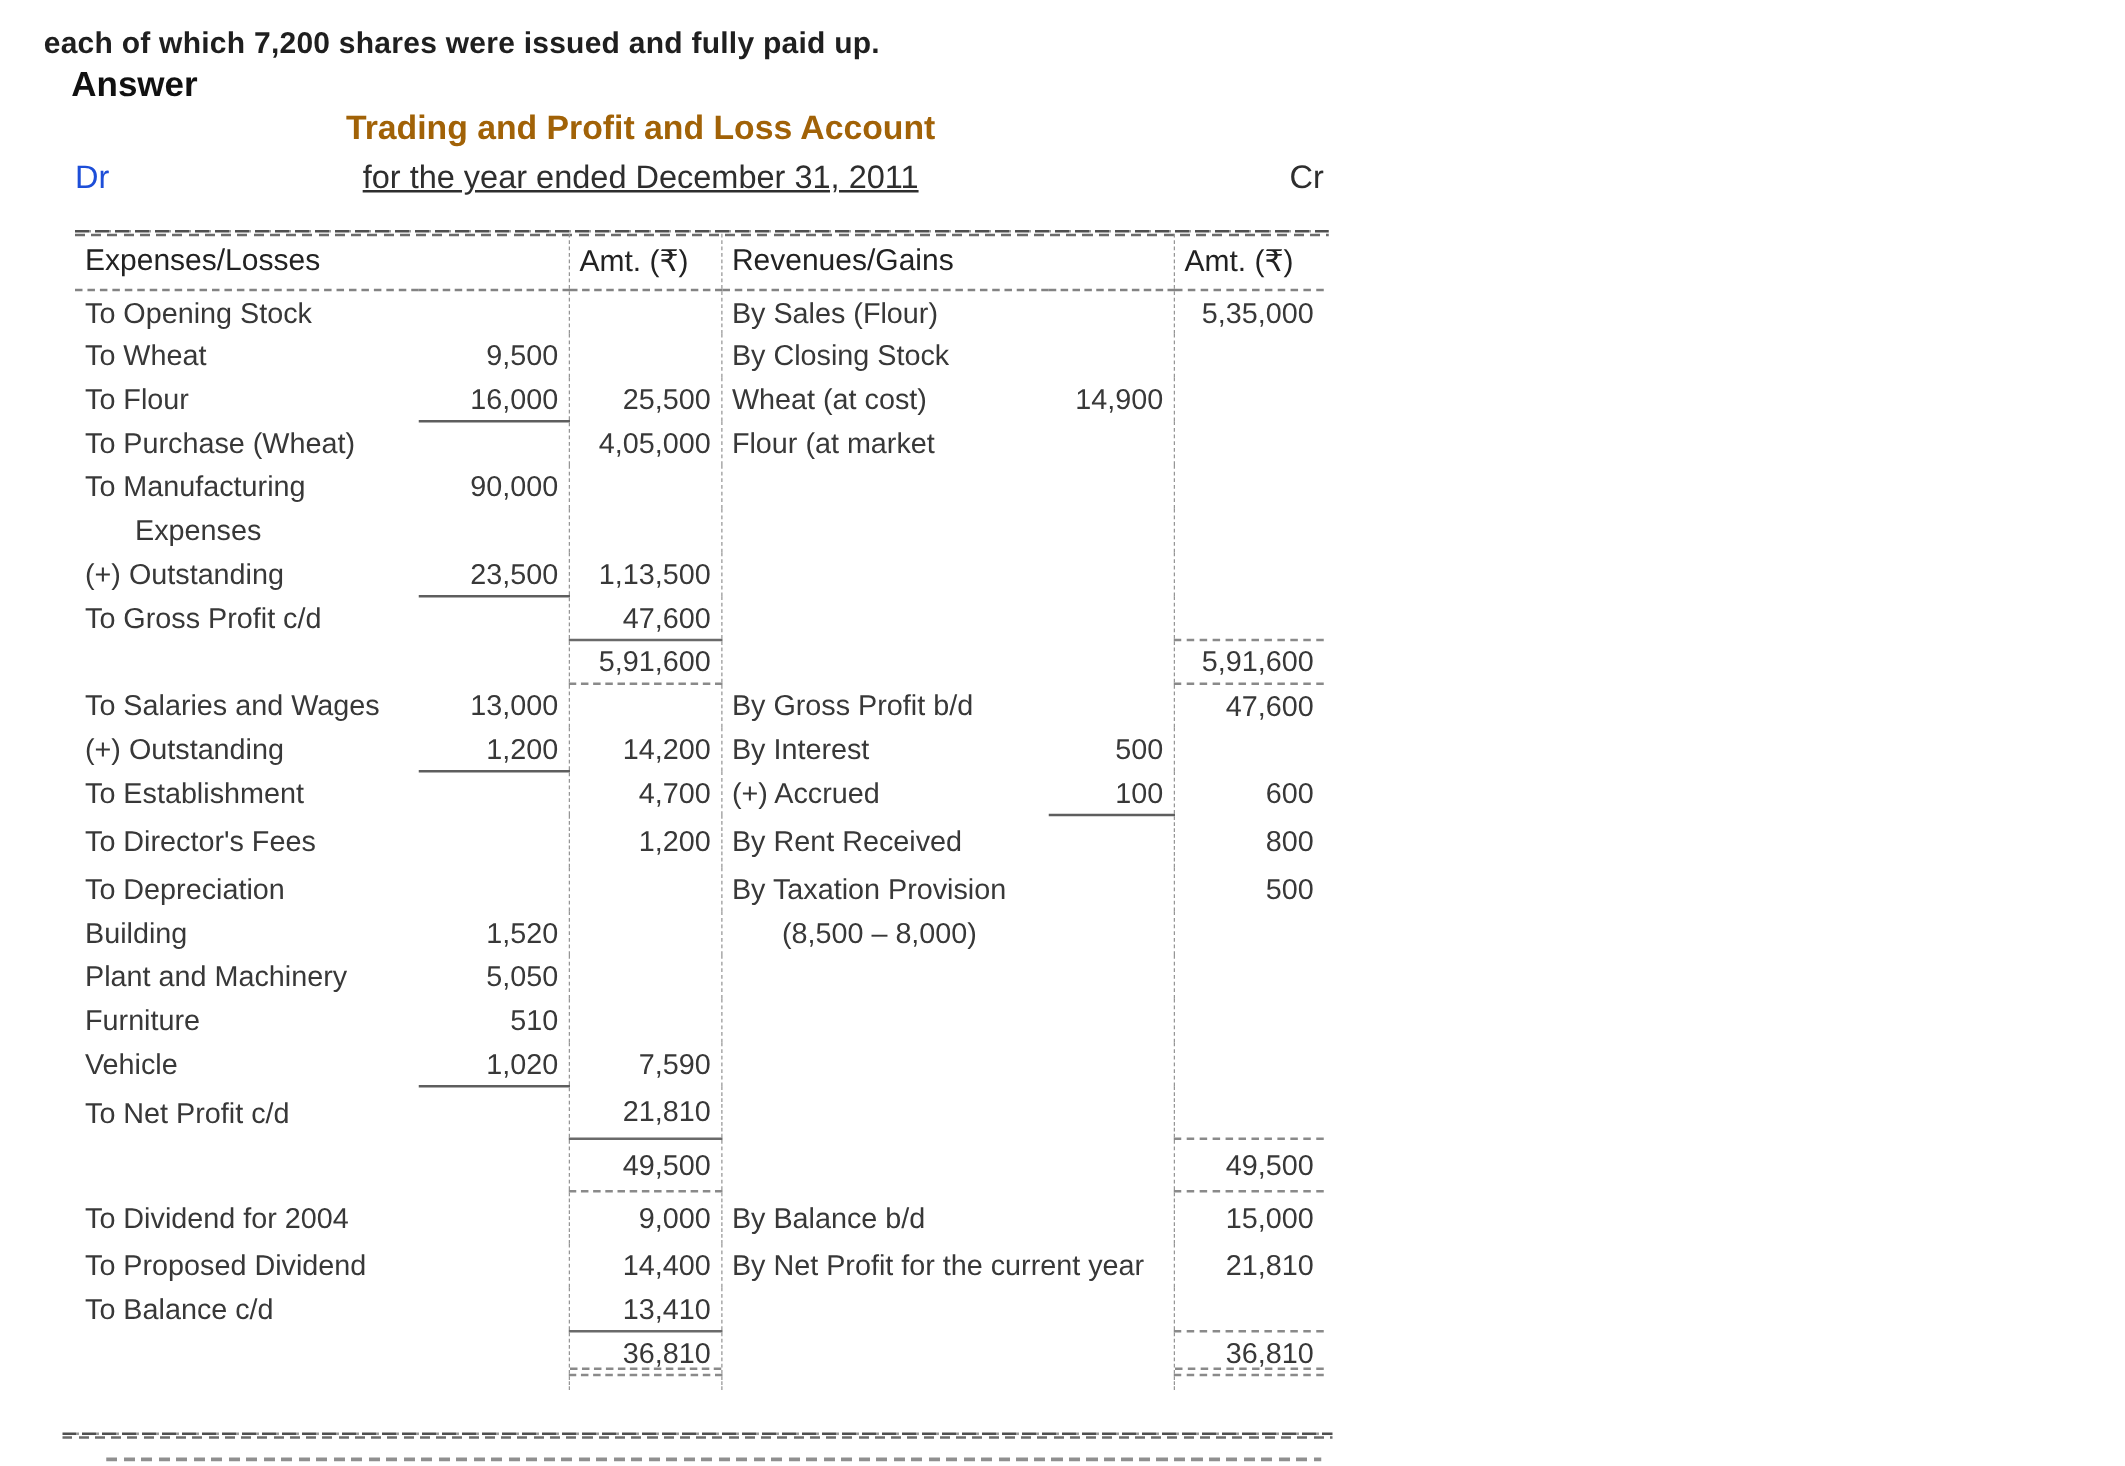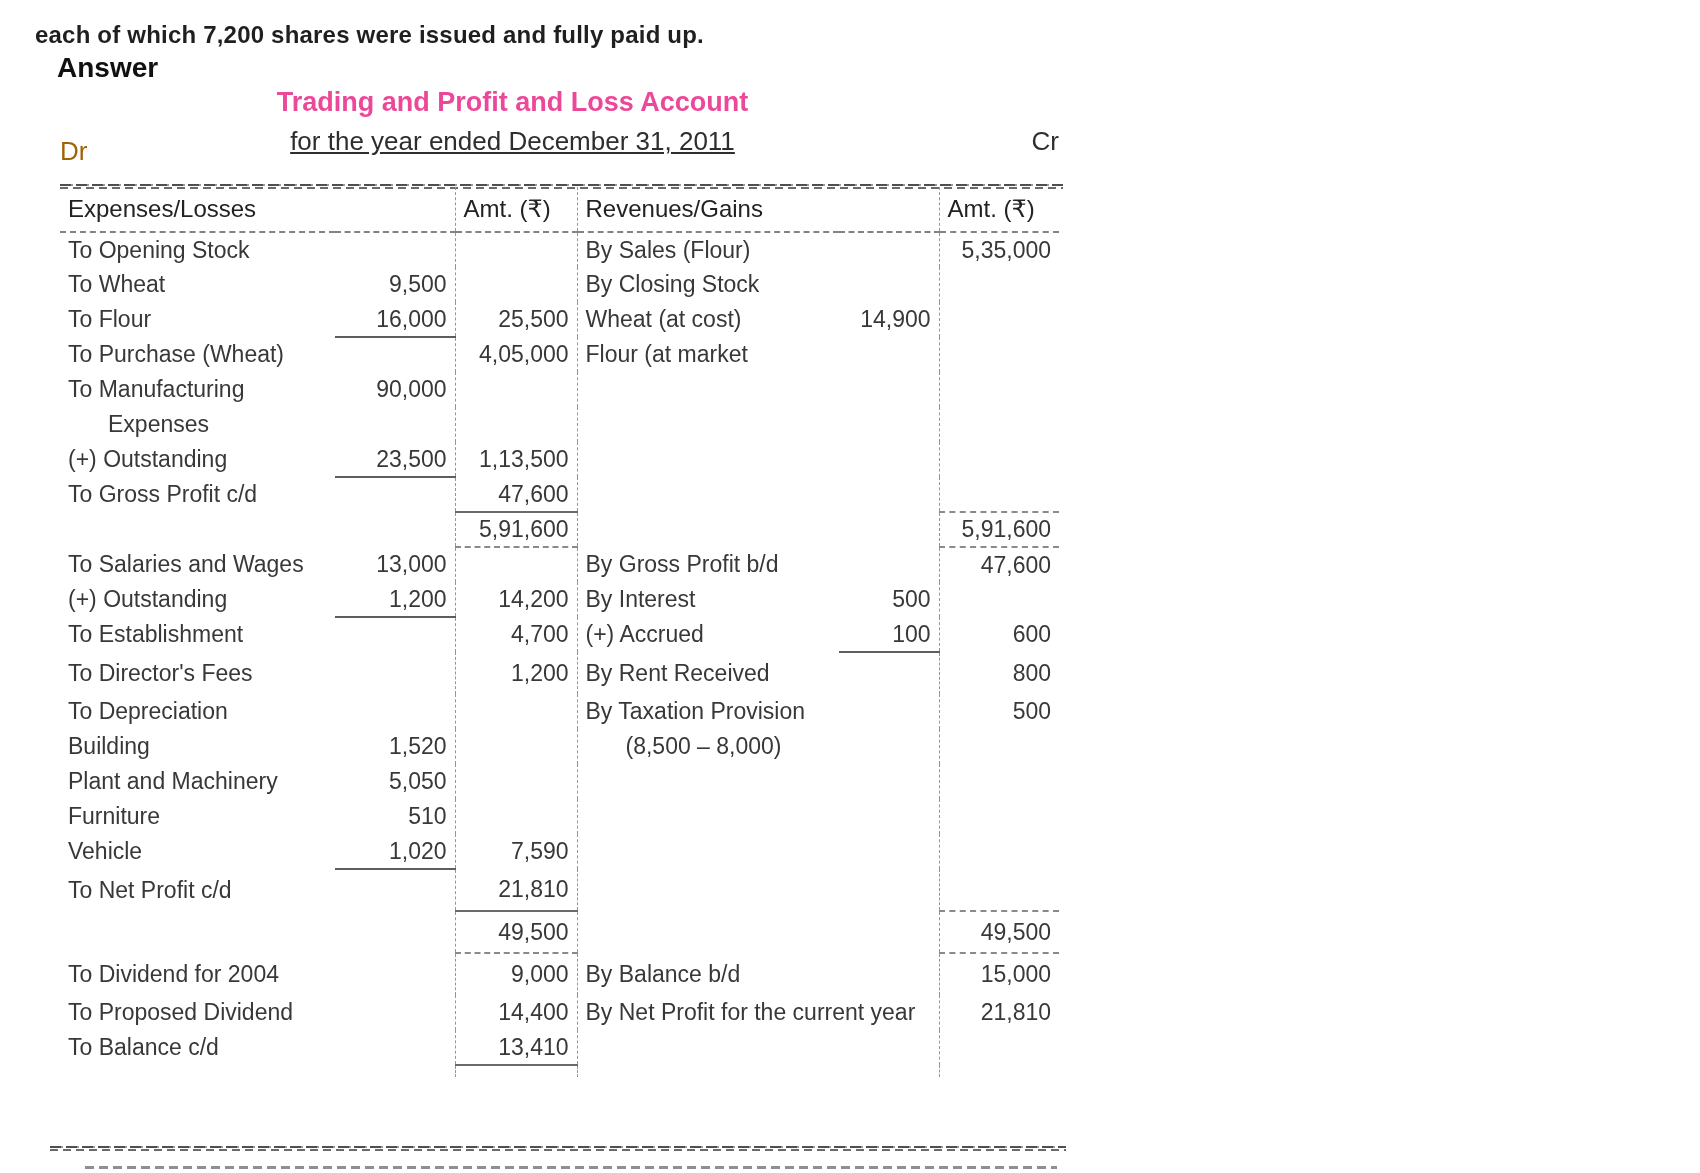--- a/index.html
+++ b/index.html
@@ -10,24 +10,24 @@
   }
   .intro{
     position:absolute;left:35px;top:21px;font-size:24px;font-weight:bold;color:#1f1f1f;
     letter-spacing:0.2px;white-space:nowrap;
   }
   .answer{
     position:absolute;left:57px;top:52px;font-size:28px;font-weight:bold;color:#111;
   }
   .title{
     position:absolute;left:60px;top:87px;width:905px;text-align:center;
-    font-size:27px;font-weight:bold;color:#ec4899;
+    font-size:27px;font-weight:bold;color:#a16207;
   }
   .subrow{position:absolute;left:60px;top:126px;width:999px;height:32px;}
-  .dr{position:absolute;left:0;top:10px;font-size:26px;color:#a16207;}
+  .dr{position:absolute;left:0;top:0;font-size:26px;color:#1d4ed8;}
   .cr{position:absolute;right:0;top:0;font-size:26px;color:#2e2e2e;}
   .subtitle{position:absolute;left:0;top:0;width:905px;text-align:center;font-size:26px;color:#2e2e2e;text-decoration:underline;}
 
   .hline{position:absolute;background-repeat:no-repeat;}
   .thick{
     height:5px;
     background-image:
       repeating-linear-gradient(90deg,#4f4f4f 0 11px, #9a9a9a 11px 13px, rgba(0,0,0,0) 13px 16px),
       repeating-linear-gradient(90deg,#6b6b6b 0 8px, rgba(0,0,0,0) 8px 13px);
     background-size:100% 2px,100% 2px;
@@ -279,20 +279,28 @@
         <td class="ar v-l">21,810</td>
       </tr>
       <tr>
         <td class="pl">To Balance c/d</td>
         <td class="ps"></td>
         <td class="al v-l v-r lb-s">13,410</td>
         <td class="pr"></td>
         <td class="qs"></td>
         <td class="ar v-l"></td>
       </tr>
+      <tr>
+        <td class="pl"></td>
+        <td class="ps"></td>
+        <td class="al v-l v-r lb-dd">36,810</td>
+        <td class="pr"></td>
+        <td class="qs"></td>
+        <td class="ar v-l lt-d lb-dd">36,810</td>
+      </tr>
       <tr style="height: 12px;">
         <td class="pl"></td>
         <td class="ps"></td>
         <td class="al v-l v-r"></td>
         <td class="pr"></td>
         <td class="qs"></td>
         <td class="ar v-l"></td>
       </tr>
     </tbody>
 </table>

